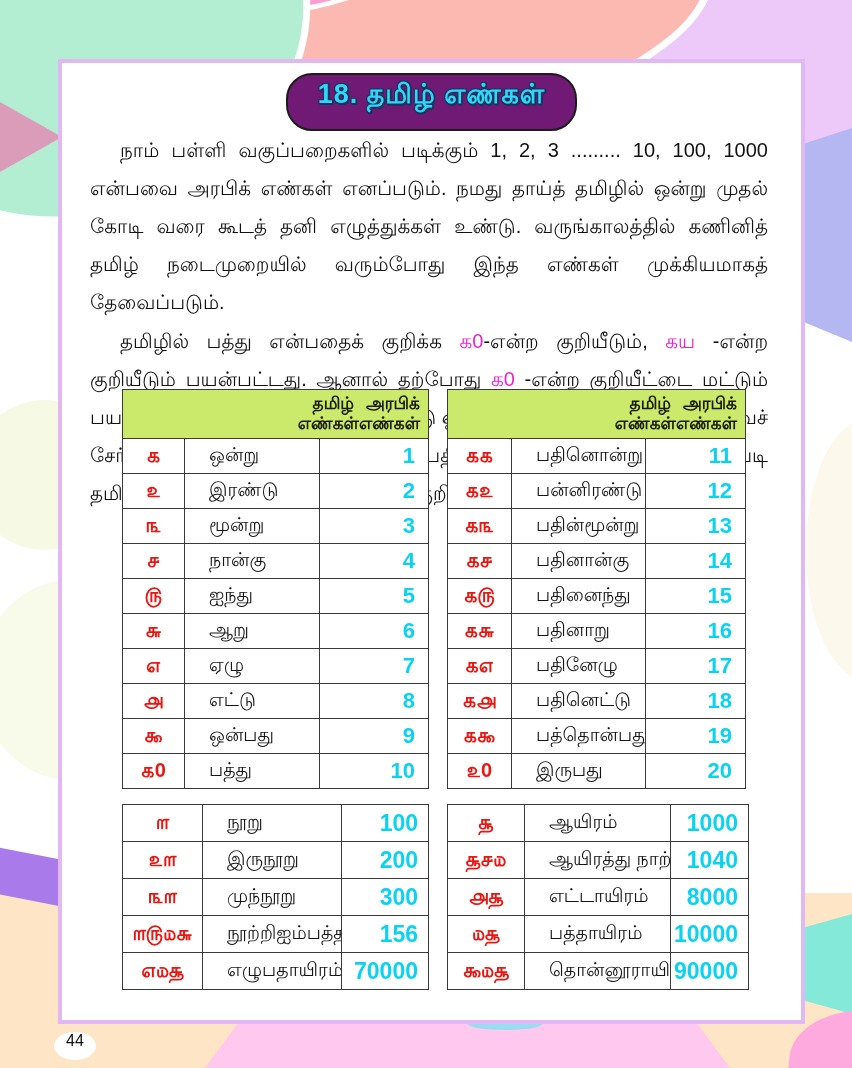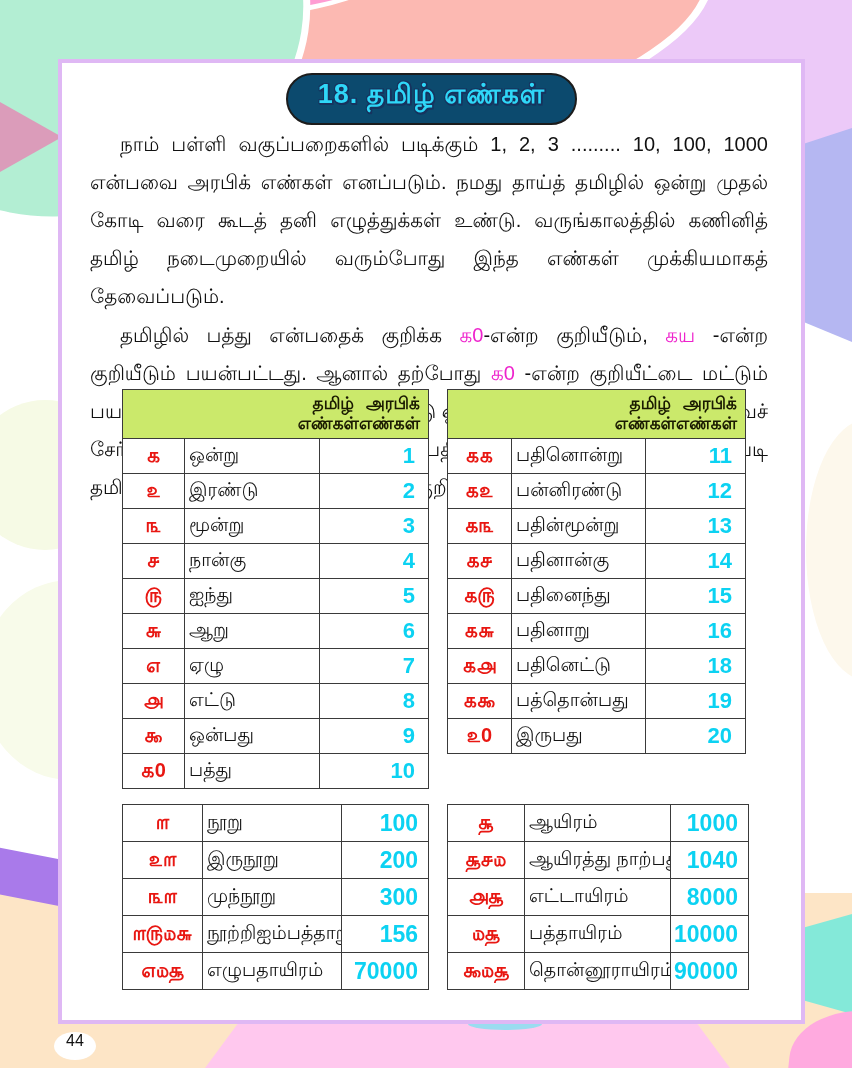--- a/index.html
+++ b/index.html
@@ -38,22 +38,22 @@
 
   
   .card {
     position:absolute; left:58px; top:59px; width:747px; height:965px;
     background:#ffffff; border:4px solid #dfb8f4; box-sizing:border-box; z-index:10;
   }
 
   
   .banner {
     margin:10px auto 0; width:fit-content;
-    background:#0c4a6e; border:2.5px solid #1c1c1c; border-radius:26px;
-    padding:4px 30px 10px;
+    background:#701a75; border:2.5px solid #1c1c1c; border-radius:26px;
+    padding:4px 30px 16px;
   }
   .banner-title {
     font-size:27px; font-weight:bold; color:#2fd7f8; letter-spacing:1px;
     text-shadow:1.6px 1.6px 0 #17335e, -1px -1px 0 #17335e, 1.4px -1px 0 #17335e,
                 -1px 1.4px 0 #17335e, 0 1.6px 0 #17335e, 1.6px 0 0 #17335e;
   }
 
   
   .intro { margin:0 33px 0 28px; color:#111; }
   .para { font-size:20px; line-height:38px; text-align:justify; text-indent:30px; margin:0; }
@@ -76,21 +76,21 @@
   .t-pos4 .col-num { width:77px; } .t-pos4 .col-word { width:146px; }
 
   .thead { background:#cbe96b; height:48px; padding:0; }
   .hdr { display:flex; justify-content:flex-end; align-items:center; padding:2px 8px 2px 12px; }
   .hdr-l, .hdr-r { font-weight:bold; font-size:17px; line-height:20px; color:#1a1a00; }
   .hdr-l span, .hdr-r span { display:block; }
   .hdr-l span:first-child { padding-left:10px; }
   .hdr-r { text-align:right; }
 
   .c-num  { color:#e81712; font-weight:bold; font-size:20px; text-align:center; }
-  .c-word { color:#141414; font-size:19px; padding-left:4px; text-align:left; }
+  .c-word { color:#141414; font-size:19px; padding-left:24px; text-align:left; }
   .c-val  { color:#0cd2f2; font-weight:bold; font-size:22px; text-align:right; padding-right:13px; }
   .t-bottom .c-val { font-size:23px; padding-right:10px; }
 
   
   .page-badge {
     position:absolute; left:54px; top:1032px; width:42px; height:28px;
     background:#ffffff; border-radius:50%; display:flex; 
     justify-content:center; font-size:16px; color:#111; z-index:11;
   }
 </style>
@@ -247,20 +247,25 @@
           <td class="c-num">௧௫</td>
           <td class="c-word">பதினைந்து</td>
           <td class="c-val">15</td>
         </tr>
         <tr>
           <td class="c-num">௧௬</td>
           <td class="c-word">பதினாறு</td>
           <td class="c-val">16</td>
         </tr>
         <tr>
+          <td class="c-num">௧௭</td>
+          <td class="c-word">பதினேழு</td>
+          <td class="c-val">17</td>
+        </tr>
+        <tr>
           <td class="c-num">௧௮</td>
           <td class="c-word">பதினெட்டு</td>
           <td class="c-val">18</td>
         </tr>
         <tr>
           <td class="c-num">௧௯</td>
           <td class="c-word">பத்தொன்பது</td>
           <td class="c-val">19</td>
         </tr>
         <tr>

